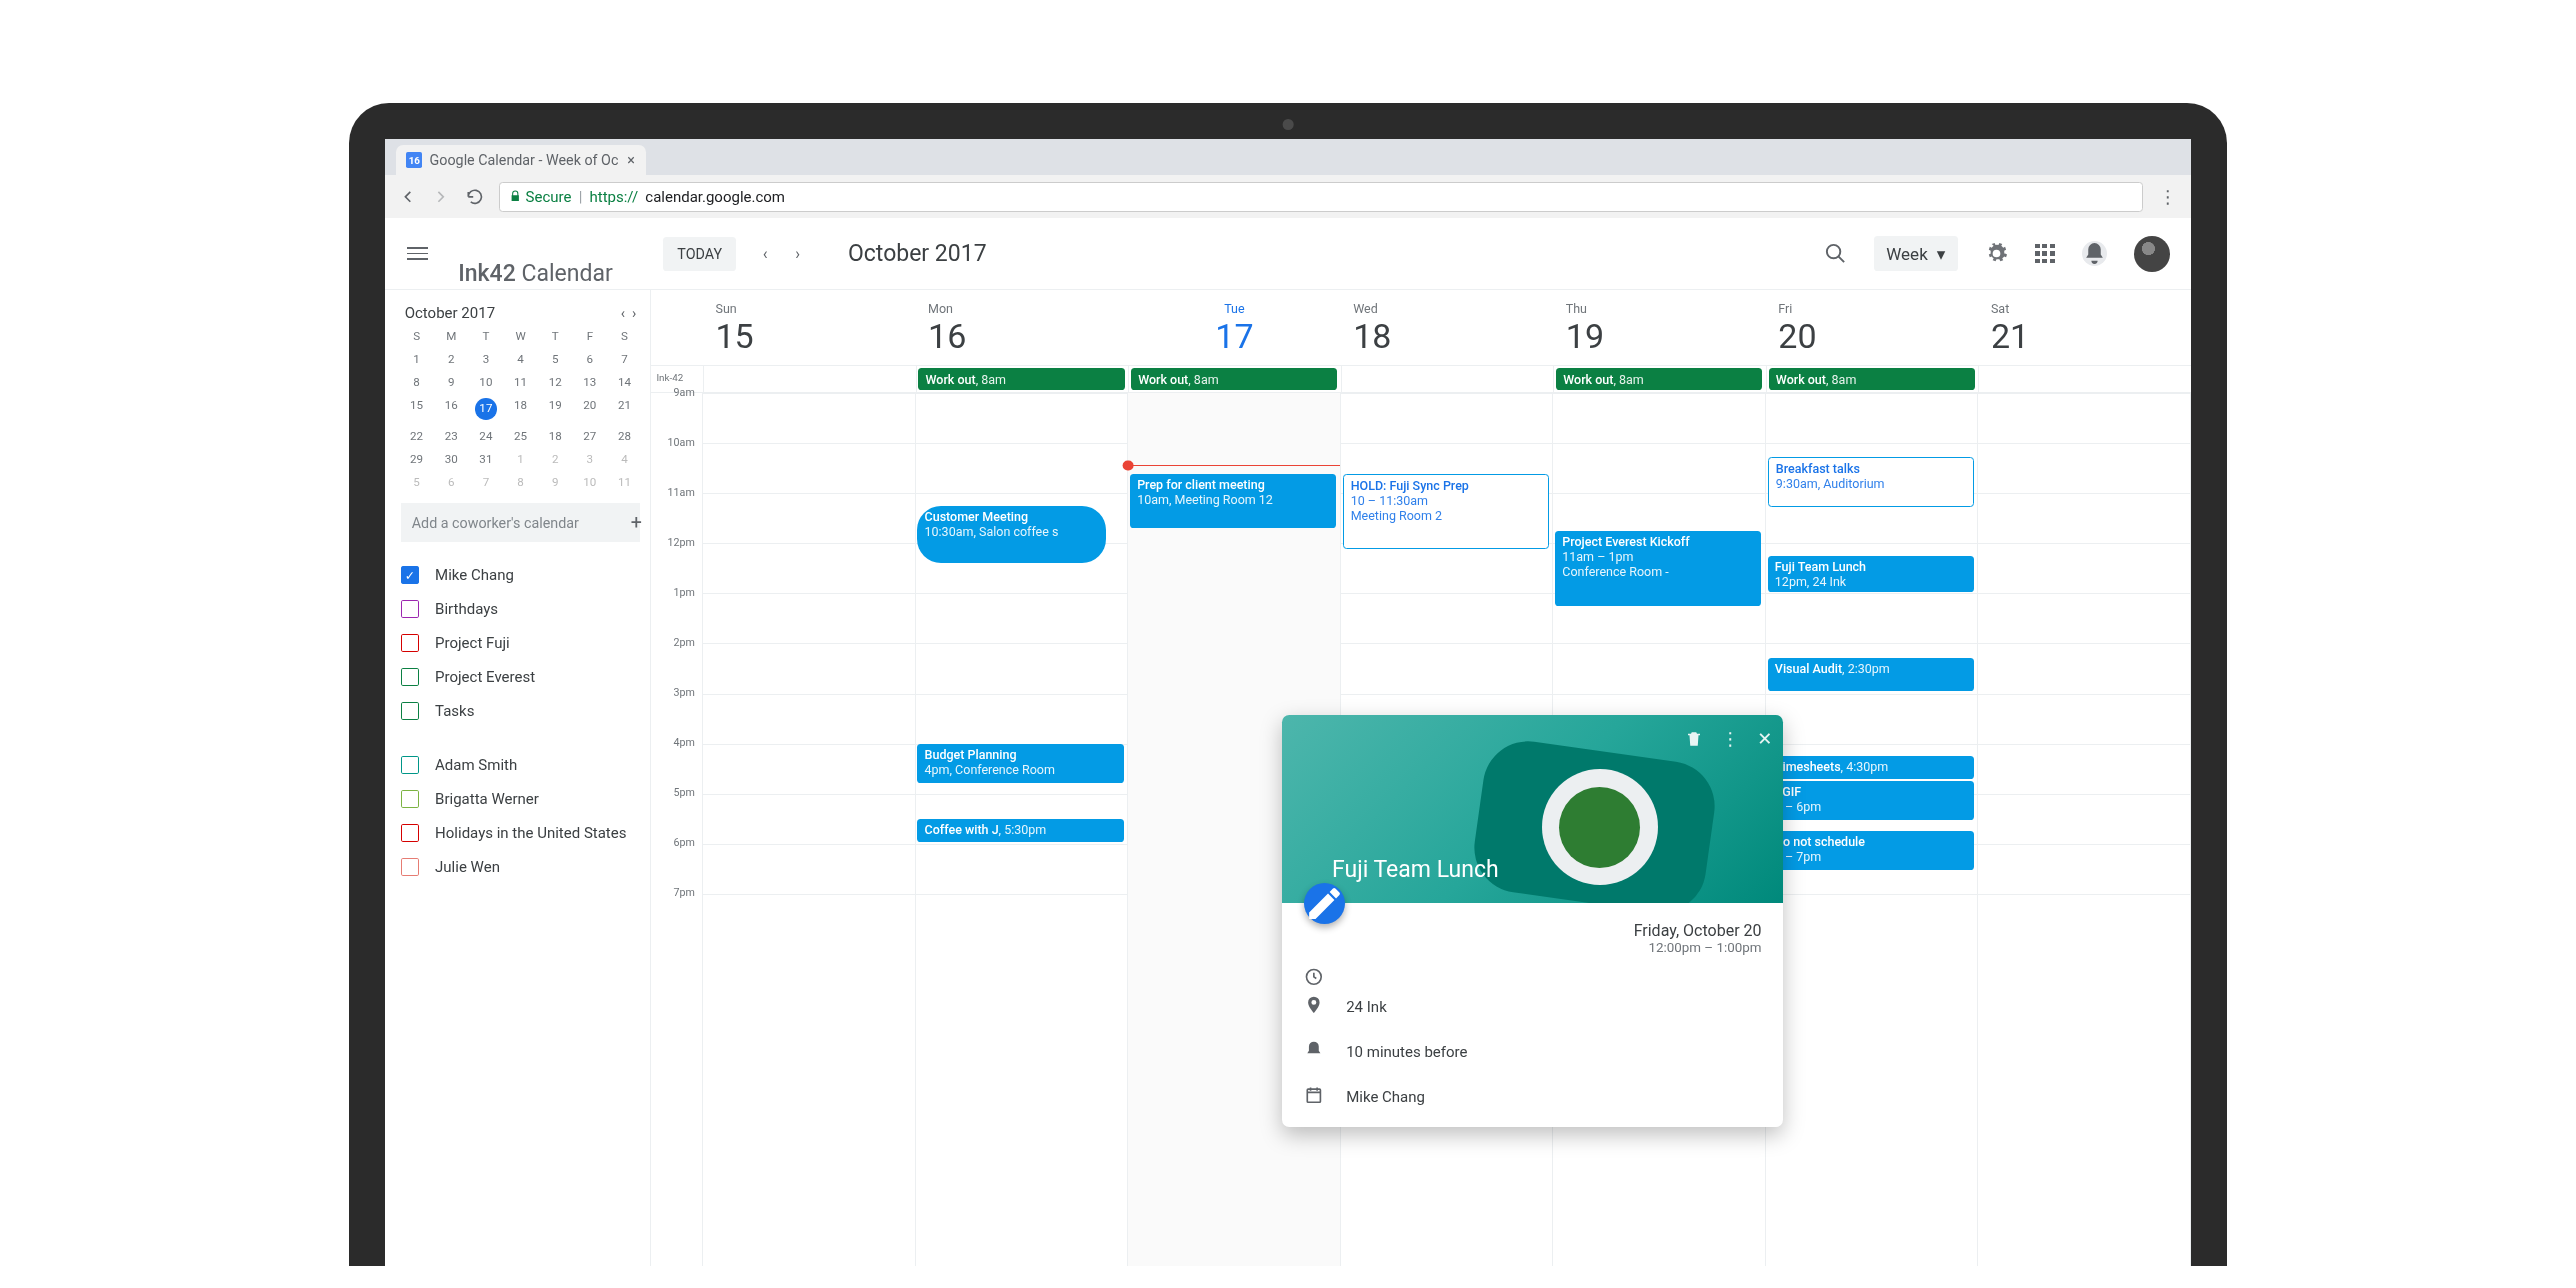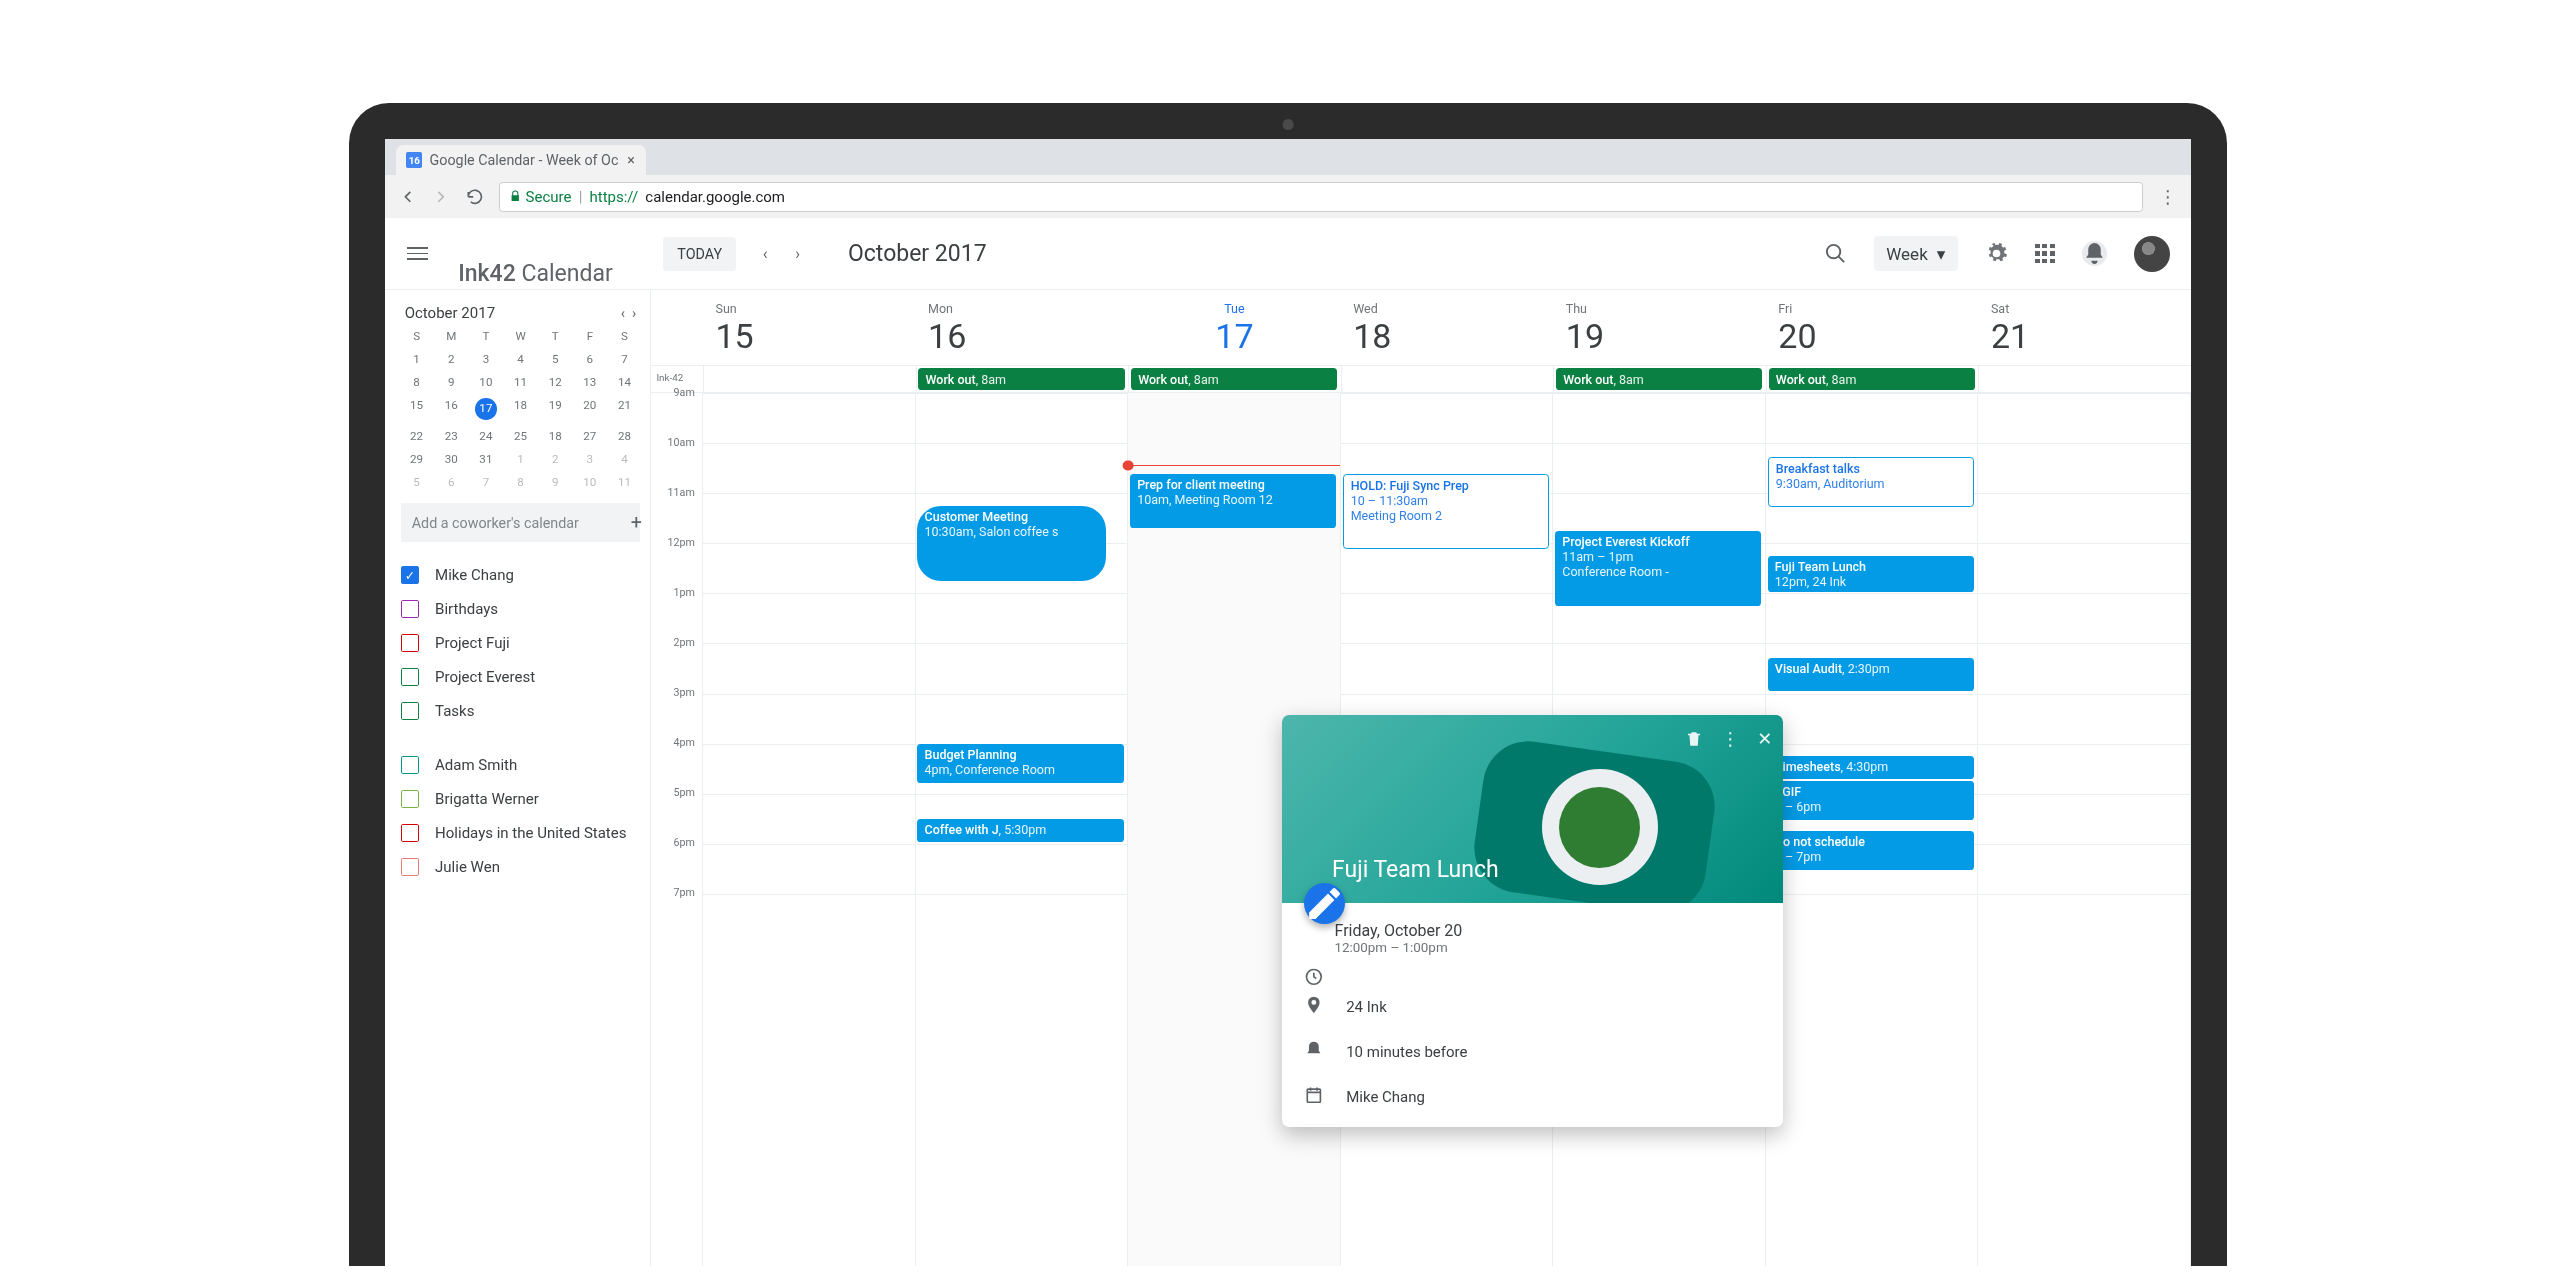--- a/index.html
+++ b/index.html
@@ -85,21 +85,21 @@
 .popup { position: absolute; left: 631px; top: 425px; width: 501px; background: #fff; box-shadow: 0 7.2px 21.5px rgba(0,0,0,0.25); border-radius: 7.2px; z-index: 50; overflow: visible; }
 .popup-hero { height: 188px; background: linear-gradient(135deg, #4db6ac 0%, #26a69a 50%, #00897b 100%); position: relative; border-radius: 7.2px 7.2px 0 0; overflow: hidden; }
 .hero-actions { position: absolute; top: 12.5px; right: 10.7px; display: flex; gap: 18px; color: #fff; }
 .hero-actions span { font-size: 18px; opacity: 0.9; }
 .hero-title { position: absolute; left: 50px; bottom: 19.7px; color: #fff; font-size: 23px; }
 .hero-plate { position: absolute; right: 72px; top: 36px; width: 233px; height: 152px; background: #00796b; border-radius: 45px; transform: rotate(8deg); }
 .hero-bowl { position: absolute; right: 125px; top: 54px; width: 116px; height: 116px; background: #eceff1; border-radius: 50%; }
 .hero-food { position: absolute; right: 143px; top: 72px; width: 81px; height: 81px; background: #2e7d32; border-radius: 50%; }
 .edit-fab { position: absolute; left: 21.5px; top: 168px; width: 41px; height: 41px; background: #1a73e8; border-radius: 50%; display: flex; align-items: center; justify-content: center; color: #fff; box-shadow: 0 3.6px 7.2px rgba(0,0,0,0.3); z-index: 5; }
 .popup-body { padding: 18px 21.5px 7.2px; }
-.popup-title-row { margin-left: 31px; margin-bottom: 1.8px; }
+.popup-title-row { margin-left: 39px; margin-bottom: 1.8px; text-align: right; }
 .p-title { font-size: 16px; color: #3c4043; }
 .p-time { font-size: 13.4px; color: #70757a; }
 .popup-row { display: flex; align-items: center; gap: 23px; padding: 10.7px 0; color: #3c4043; font-size: 15px; }
 .popup-row .p-icon { width: 19.7px; color: #5f6368; }
 
 svg { width: 100%; height: 100%; }
 </style>
 </head>
 <body>
 
@@ -366,21 +366,21 @@
             <div class="hour-line" style="top: 150px;"></div>
             <div class="hour-line" style="top: 200px;"></div>
             <div class="hour-line" style="top: 250px;"></div>
             <div class="hour-line" style="top: 301px;"></div>
             <div class="hour-line" style="top: 351px;"></div>
             <div class="hour-line" style="top: 401px;"></div>
             <div class="hour-line" style="top: 451px;"></div>
             <div class="hour-line" style="top: 501px;"></div>
             <div class="day-col"></div>
             <div class="day-col">
-              <div class="event" style="top: 113px; height: 75px; left: 1.8px; right: 21px; border-radius: 24px;"><span class="ev-title">Customer Meeting</span><br><span class="ev-sub">10:30am, Salon coffee s</span></div>
+              <div class="event" style="top: 113px; height: 57px; left: 1.8px; right: 21px; border-radius: 24px;"><span class="ev-title">Customer Meeting</span><br><span class="ev-sub">10:30am, Salon coffee s</span></div>
               <div class="event" style="top: 351px; height: 39px; left: 1.8px; right: 3.6px;"><span class="ev-title">Budget Planning</span><br><span class="ev-sub">4pm, Conference Room</span></div>
               <div class="event" style="top: 426px; height: 23px; left: 1.8px; right: 3.6px;"><span class="ev-title">Coffee with J</span><span class="ev-sub">, 5:30pm</span></div>
             </div>
             <div class="day-col" style="background: rgb(250, 250, 250);">
               <div class="now-line" style="top: 72px; left: 0px; right: 0px;"></div>
               <div class="now-dot" style="top: 72px; left: 0px;"></div>
               <div class="event" style="top: 81px; height: 54px; left: 1.8px; right: 3.6px;"><span class="ev-title">Prep for client meeting</span><br><span class="ev-sub">10am, Meeting Room 12</span></div>
             </div>
             <div class="day-col">
               <div class="event outline" style="top: 81px; height: 75px; left: 1.8px; right: 3.6px;"><span class="ev-title">HOLD: Fuji Sync Prep</span><br><span class="ev-sub">10 – 11:30am</span><br><span class="ev-sub">Meeting Room 2</span></div>

